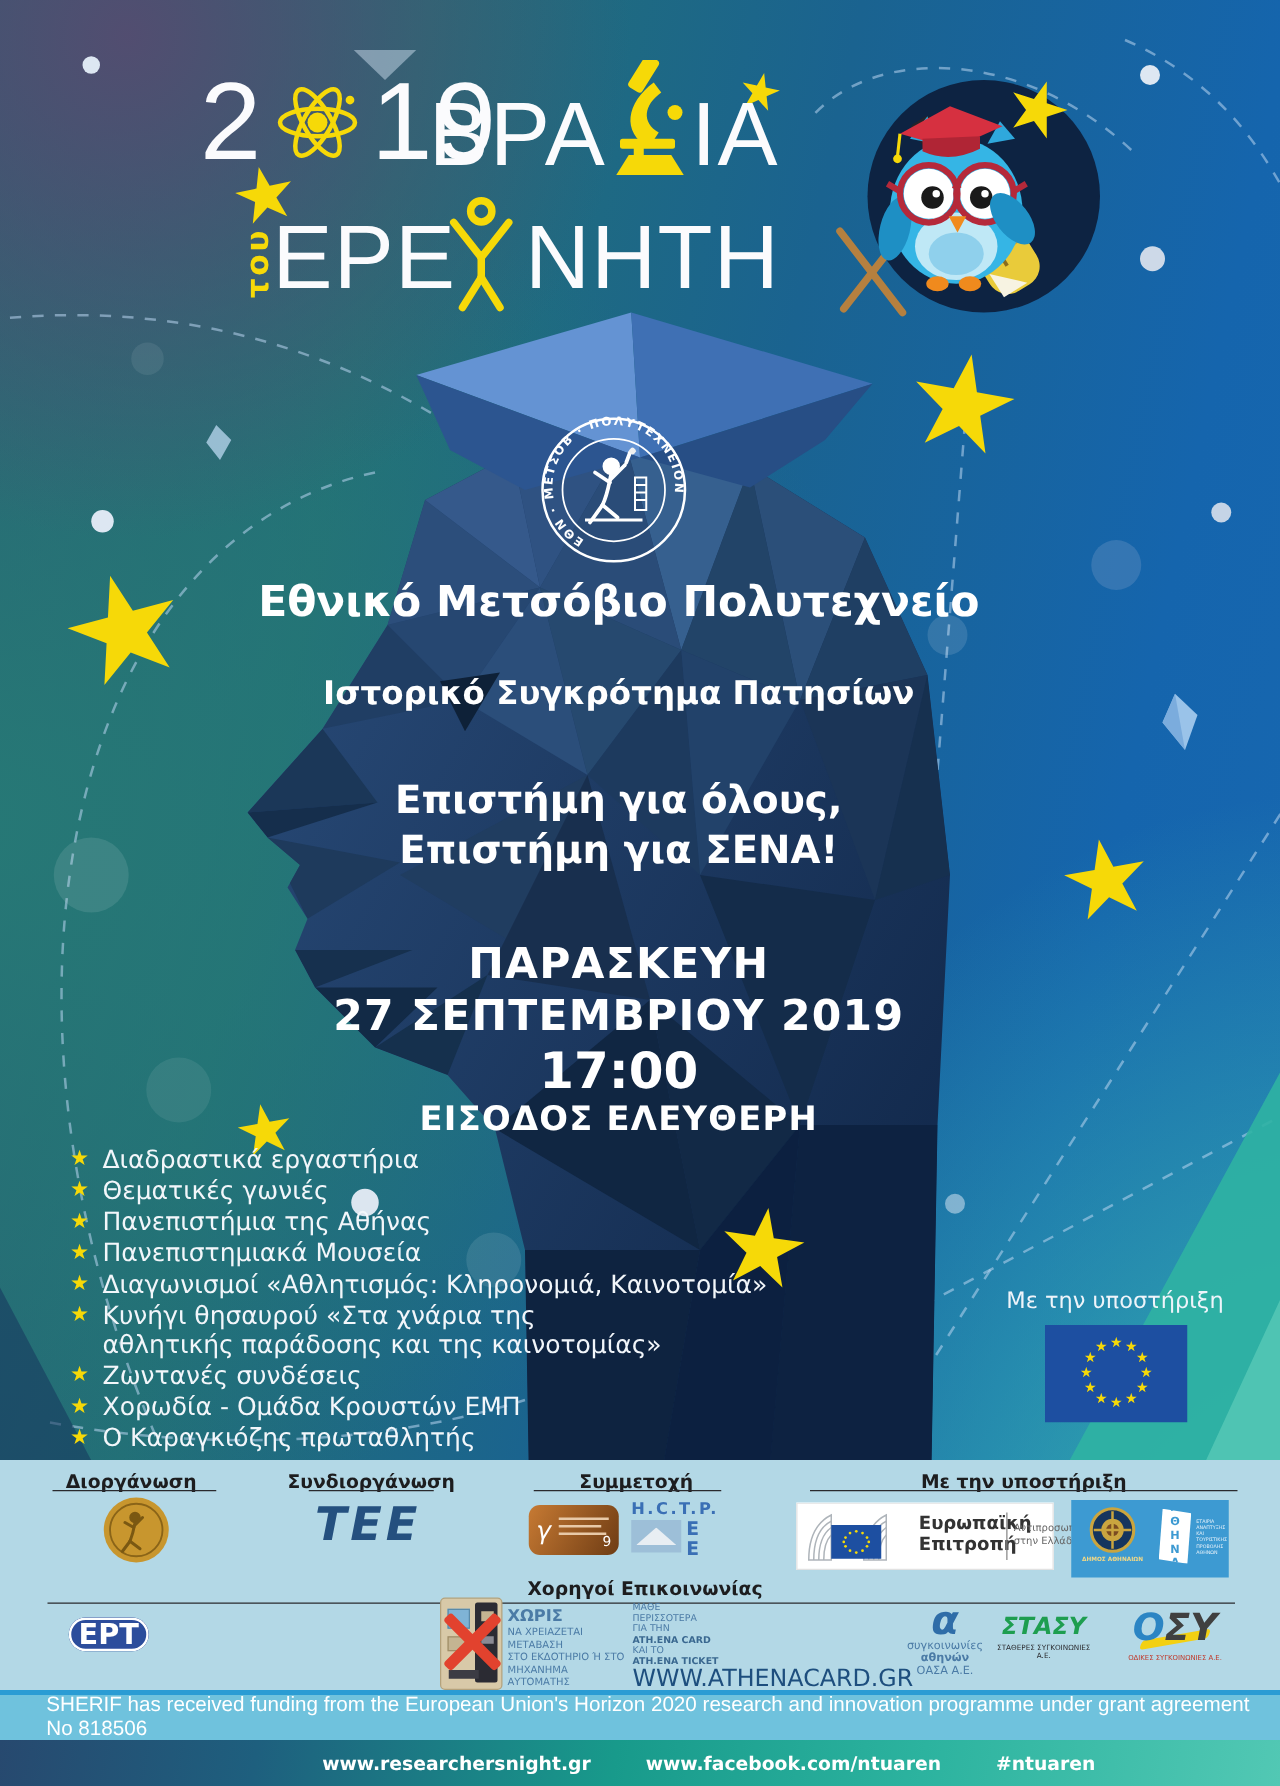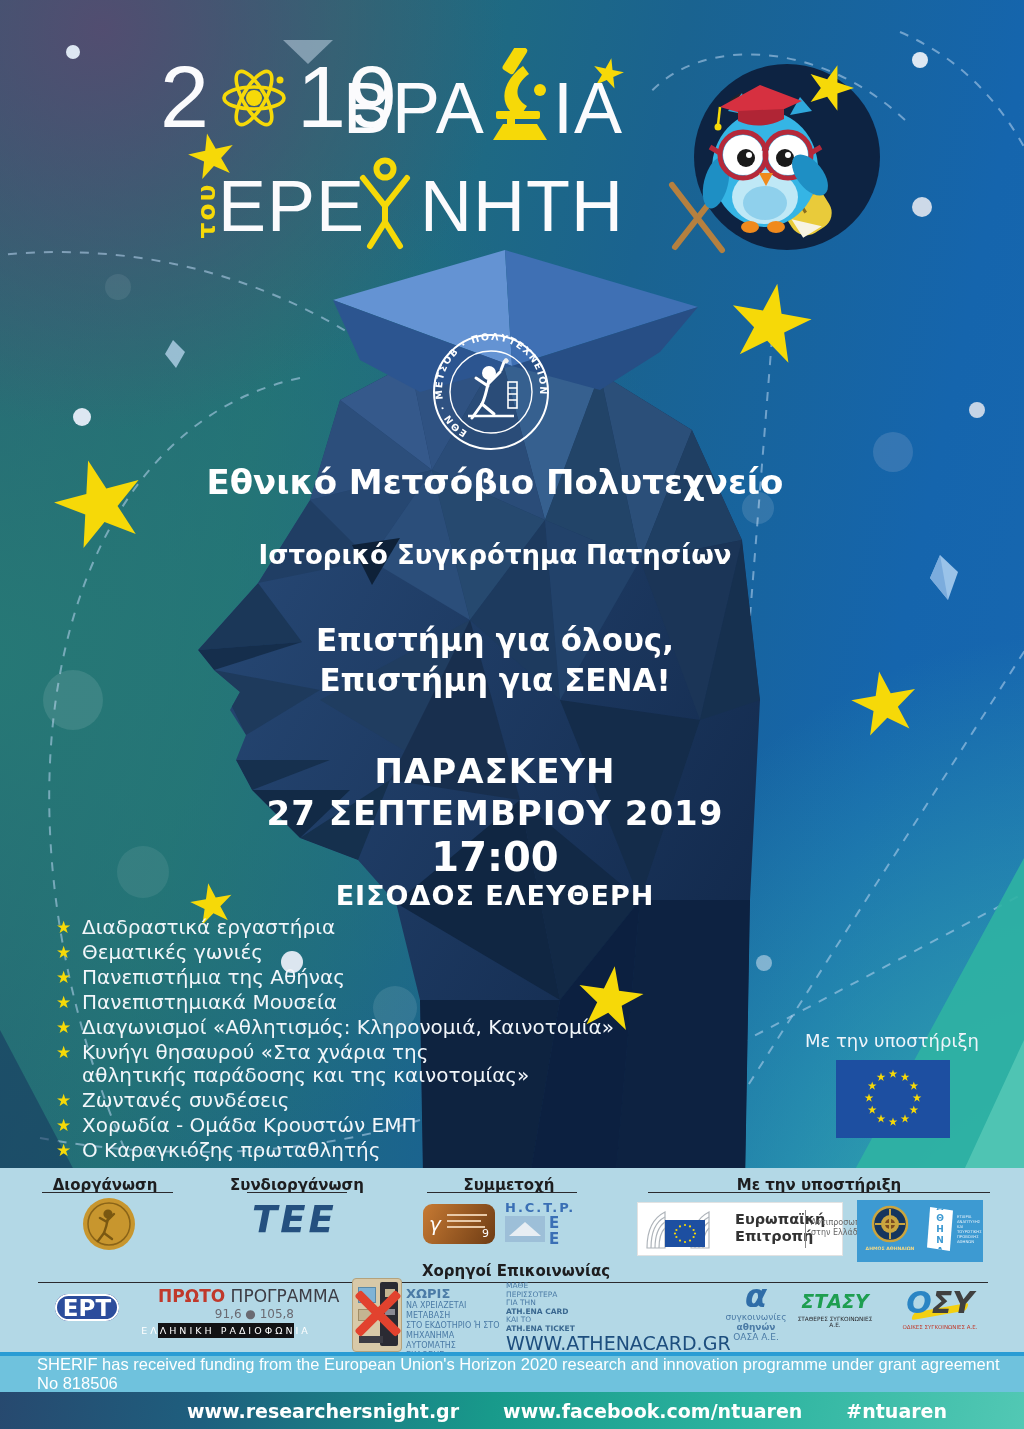--- a/index.html
+++ b/index.html
@@ -45,21 +45,21 @@
     font-weight:bold;font-size:23px;box-shadow:0 0 0 2px #fff inset, 0 0 0 3px #2c4d9c inset;}
   .blackbar{position:absolute;background:#121214;color:#fff;font-size:9.5px;letter-spacing:3px;
     display:flex;align-items:center;justify-content:center;white-space:nowrap;}
   .bluetxt{color:#4b7ba6;}
   .swoosh{position:absolute;width:56px;height:7px;background:#f3d012;transform:rotate(-10deg) skewX(-30deg);border-radius:3px;}
   .sherif{left:0;top:1352px;width:1024px;height:40px;background:#6fc2dd;border-top:4px solid #2a9cd4;box-sizing:border-box;
     display:flex;align-items:center;justify-content:center;color:#fff;font-size:16.5px;font-family:"Liberation Sans",sans-serif;padding-left:37px;}
   .footer{left:0;top:1392px;width:1024px;height:37px;
     background:linear-gradient(100deg,#27496f 0%,#1e5f7e 20%,#189a8b 48%,#2cb39f 72%,#52c8b4 100%);
     display:flex;align-items:center;justify-content:center;gap:44px;padding-left:110px;box-sizing:border-box;
-    color:#fff;font-weight:bold;font-size:19px;}
+    color:#fff;font-weight:bold;font-size:15px;}
   .footer a{color:#fff;text-decoration:none;}
 </style>
 </head>
 <body>
 
 <div class="poster">
 
   <svg class="abs" style="left:0;top:0" width="1024" height="1352" viewBox="0 0 1024 1352">
     <defs>
       <path id="star5" d="M0,-1 L0.2245,-0.309 L0.951,-0.309 L0.3633,0.118 L0.5878,0.809 L0,0.382 L-0.5878,0.809 L-0.3633,0.118 L-0.951,-0.309 L-0.2245,-0.309 Z"></path>
@@ -458,28 +458,20 @@
            display:flex;align-items:center;justify-content:center;font-size:9px;font-weight:bold;color:#3d9ad2;
            writing-mode:vertical-rl;text-orientation:upright;letter-spacing:1px">ΑΘΗΝΑ</div>
       <div style="position:absolute;left:100px;top:14px;width:22px;font-size:3.8px;color:#e8f2fa;line-height:5px">ΕΤΑΙΡΙΑ ΑΝΑΠΤΥΞΗΣ ΚΑΙ ΤΟΥΡΙΣΤΙΚΗΣ ΠΡΟΒΟΛΗΣ ΑΘΗΝΩΝ</div>
     </div>
 
     <div class="media-lb" style="left:516px;top:94px">Χορηγοί Επικοινωνίας</div>
     <div class="hline" style="left:38px;top:114px;width:950px"></div>
 
     <div class="ert" style="left:55px;top:126px;width:64px;height:27px">ΕΡΤ</div>
 
-    <div class="abs" style="left:158px;top:118px;width:136px">
-      <div style="font-size:17px;white-space:nowrap">
-        <span style="color:#c0392b;font-weight:bold">ΠΡΩΤΟ</span>
-        <span style="color:#3c3c44">ΠΡΟΓΡΑΜΜΑ</span>
-      </div>
-      <div style="text-align:right;font-size:12px;color:#6a6a72;margin-top:1px">91,6 ● 105,8</div>
-      <div class="blackbar" style="position:static;width:136px;height:15px;margin-top:2px">ΕΛΛΗΝΙΚΗ ΡΑΔΙΟΦΩΝΙΑ</div>
-    </div>
 
     <div class="abs" style="left:352px;top:110px;width:48px;height:72px;background:#d8c9a8;border-radius:4px;border:1px solid #b4a27c">
       <div style="position:absolute;right:3px;top:3px;width:18px;height:64px;background:#2b2b33;border-radius:2px"></div>
       <div style="position:absolute;left:5px;top:8px;width:16px;height:14px;background:#7fb3d6;border:1px solid #5a8aa8"></div>
       <div style="position:absolute;left:5px;top:30px;width:16px;height:10px;background:#c4b492;border:1px solid #a08e68"></div>
       <div style="position:absolute;right:6px;top:10px;width:10px;height:8px;background:#c4b492"></div>
       <div style="position:absolute;right:6px;top:30px;width:10px;height:6px;background:#8a8a94"></div>
       <div style="position:absolute;left:6px;bottom:8px;width:24px;height:7px;background:#3c3c44"></div>
       <div style="position:absolute;left:-4px;top:30px;width:58px;height:9px;background:#e2422e;transform:rotate(45deg);border-radius:3px"></div>
       <div style="position:absolute;left:-4px;top:30px;width:58px;height:9px;background:#e2422e;transform:rotate(-45deg);border-radius:3px"></div>

